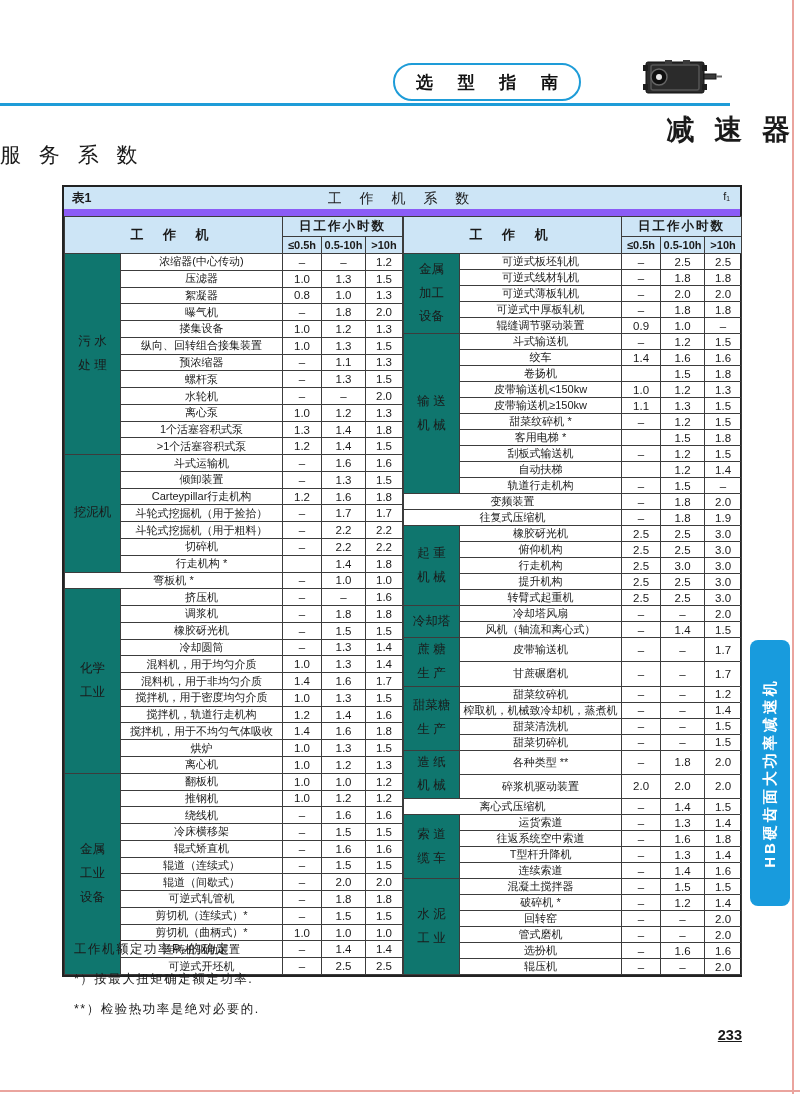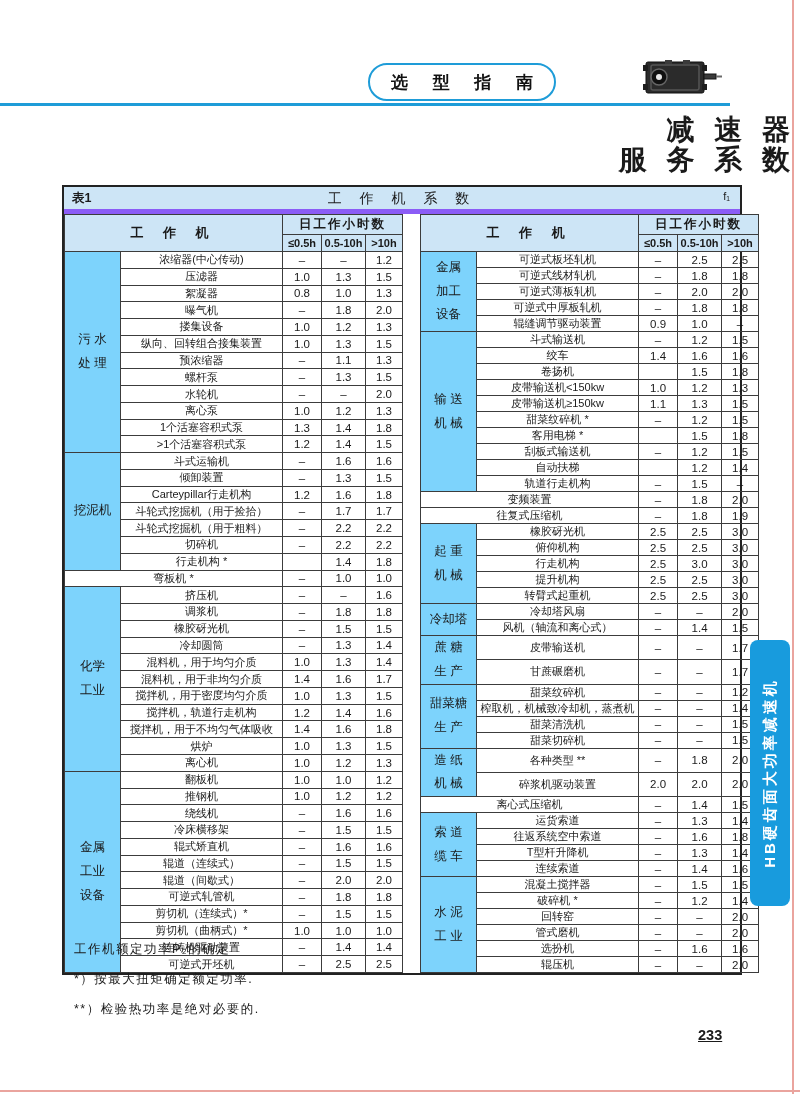--- a/index.html
+++ b/index.html
@@ -1,58 +1,58 @@
 <!DOCTYPE html>
 <html><head>
 <meta charset="utf-8">
 <style>
   html,body{margin:0;padding:0;background:#ffffff;}
   .page{position:relative;width:800px;height:1094px;background:#ffffff;overflow:hidden;
         font-family:"Liberation Sans","DejaVu Sans",sans-serif;color:#1a1a1a;}
 
   
-  .pill{position:absolute;left:368px;top:63px;width:184px;height:34px;border:2.5px solid #1e9cd8;
+  .pill{position:absolute;left:393px;top:63px;width:184px;height:34px;border:2.5px solid #1e9cd8;
         border-radius:20px;display:flex;align-items:center;justify-content:center;
         font-size:17px;font-weight:bold;letter-spacing:10px;color:#111;text-indent:10px;}
   .header-rule{position:absolute;left:0;top:103px;width:730px;height:3px;background:#1e9cd8;}
   .reducer-img{position:absolute;left:637px;top:59px;width:88px;height:40px;}
 
   .doc-title{position:absolute;left:0;top:111px;width:796px;text-align:right;
              font-size:28px;font-weight:bold;letter-spacing:6px;}
-  .doc-subtitle{position:absolute;left:0;top:141px;width:796px;text-align:right;
-             font-size:28px;font-weight:bold;letter-spacing:6px;}
+  .doc-subtitle{position:absolute;left:0;top:141px;width:796px;text-align:left;
+             font-size:21px;font-weight:normal;letter-spacing:6px;}
 
   
   .svc-table{position:absolute;left:62px;top:185px;width:676px;border:2px solid #222;background:#fff;}
-  .caption{position:relative;height:22px;background:#cde5f6;border-bottom:5px solid #8b5cf6;}
+  .caption{position:relative;height:22px;background:#cde5f6;border-bottom:7px solid #8b5cf6;}
   .cap-left{position:absolute;left:8px;top:3px;font-size:12.5px;font-weight:bold;}
   .cap-center{display:block;width:100%;text-align:center;line-height:22px;font-size:14px;letter-spacing:7px;}
   .cap-right{position:absolute;right:10px;top:3px;font-size:11px;}
-  .tables{display:flex;gap:17px;}
+  .tables{display:flex;}
   table.data-table{border-collapse:collapse;table-layout:fixed;width:338px;}
   table.data-table th,table.data-table td{border:1px solid #3c3c3c;text-align:center;
         padding:0;overflow:hidden;white-space:nowrap;}
   table.data-table thead th{background:#cde5f6;font-weight:bold;}
   th.mh{font-size:13px;letter-spacing:8px;}
   th.hh{font-size:12.5px;height:19px;letter-spacing:2px;}
   th.hc{font-size:11px;height:16px;font-weight:normal;}
-  td.cat{font-size:12.5px;line-height:1.9;background:#7dd3fc;}
+  td.cat{font-size:12.5px;line-height:1.9;background:#0f766e;}
   td.nm{font-size:11px;height:14.9px;}
   td.v{font-size:11.5px;}
 
   
   .notes{position:absolute;left:74px;top:941px;font-size:12.5px;letter-spacing:1.5px;}
   .notes div{margin-bottom:13px;}
 
   
   .side-tab{position:absolute;left:750px;top:640px;width:40px;height:266px;background:#189bdd;border-radius:8px;}
   .side-tab span{position:absolute;left:50%;top:50%;transform:translate(-50%,-50%) rotate(-90deg);
         white-space:nowrap;color:#fff;font-weight:bold;font-size:15px;letter-spacing:3px;}
 
-  .page-num{position:absolute;left:698px;top:1027px;width:44px;text-align:left;
+  .page-num{position:absolute;left:698px;top:1027px;width:44px;text-align:right;
         font-size:14.5px;font-weight:bold;text-decoration:underline;}
   .edge-right{position:absolute;left:792px;top:0;width:2px;height:1094px;background:#eaa49e;}
   .edge-bottom{position:absolute;left:0;top:1090px;width:800px;height:2px;background:#eaa49e;}
 </style>
 </head>
 <body>
 
 <div class="page">
 
   <div class="pill">

